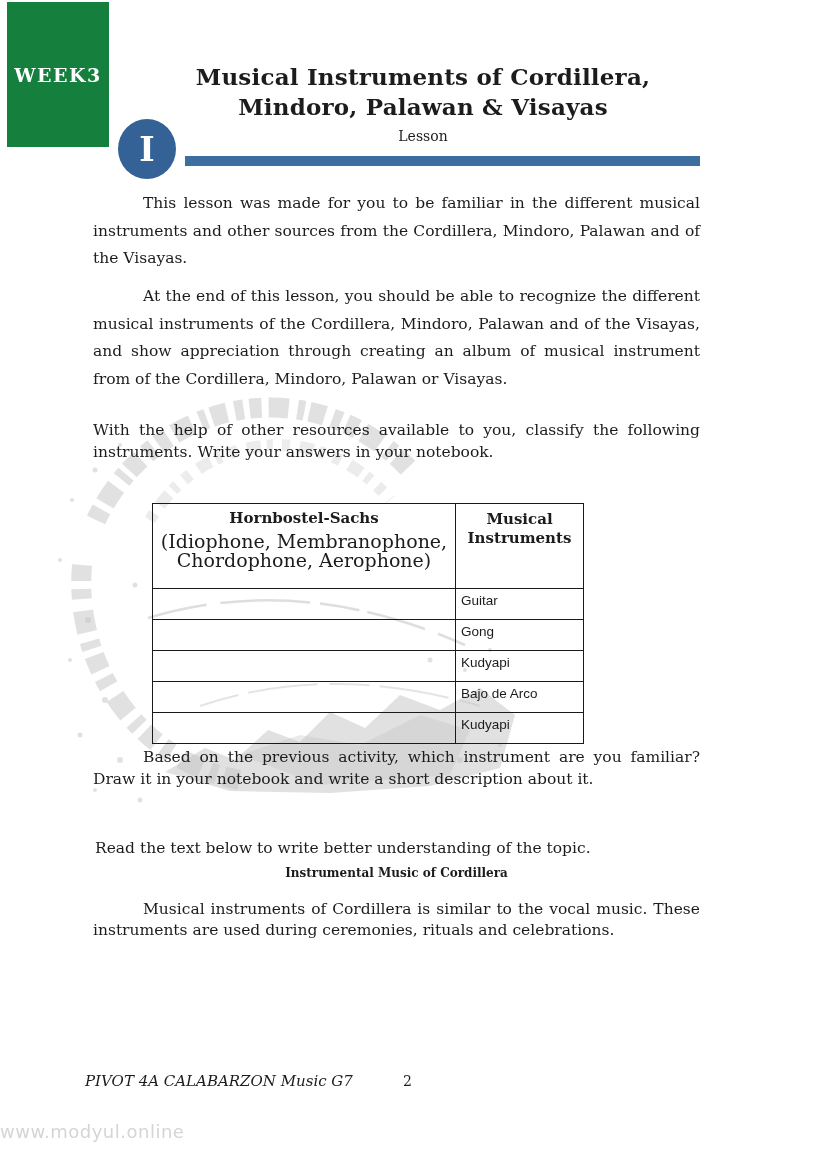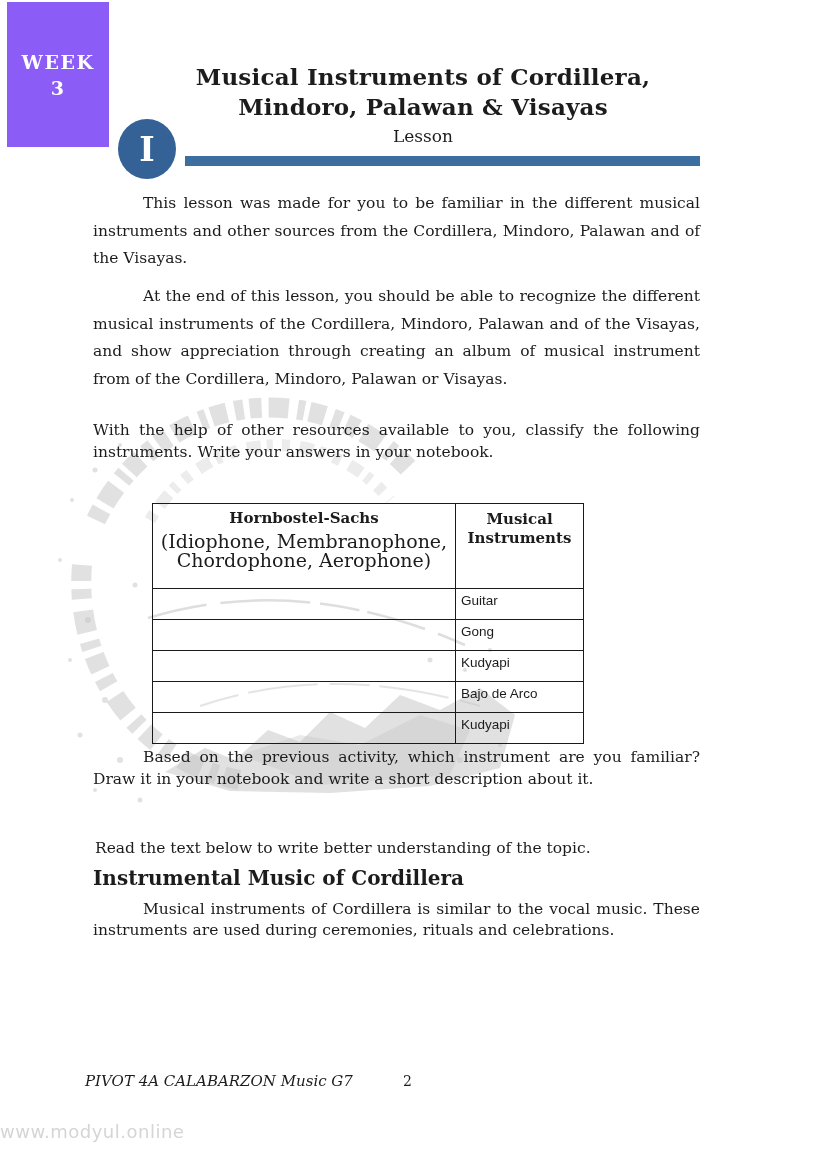--- a/index.html
+++ b/index.html
@@ -1,41 +1,41 @@
 <!DOCTYPE html>
 <html><head>
 <meta charset="utf-8">
 <style>
   html,body{margin:0;padding:0;background:#fff;}
   .page{position:relative;width:826px;height:1169px;background:#ffffff;
         font-family:"DejaVu Serif",serif;color:#1c1c1c;overflow:hidden;}
   .layer{position:absolute;z-index:1;}
   
-  .week-badge{left:7px;top:2px;width:102px;height:145px;background:#8b5cf6;color:#ffffff;
-              display:flex;flex-direction:column;align-items:center;justify-content:center;
+  .week-badge{left:7px;top:2px;width:102px;height:145px;background:#15803d;color:#ffffff;
+              display:flex;flex-direction:row;align-items:center;justify-content:center;
               font-weight:bold;font-size:19px;letter-spacing:1.5px;line-height:26px;}
   
   .lesson-circle{left:118px;top:119px;width:58px;height:60px;border-radius:50%;
                  background:#356296;color:#fff;font-weight:bold;font-size:33px;
                  display:flex;align-items:center;justify-content:center;}
   
   .title-block{left:145px;top:62px;width:556px;text-align:center;}
   .title-line{font-size:23px;font-weight:bold;line-height:30px;letter-spacing:0.2px;}
-  .subtitle{font-size:17px;line-height:26px;margin-top:1px;}
+  .subtitle{font-size:14px;line-height:26px;margin-top:1px;}
   .rule{left:185px;top:156px;width:515px;height:10px;background:#3C6FA0;}
   
   .para{left:93px;width:607px;font-size:15.5px;text-align:justify;}
   .indent{text-indent:50px;}
   .p-intro{top:190px;line-height:27.5px;}
   .p-objective{top:283px;line-height:27.5px;}
   .p-activity{top:420px;line-height:21.5px;}
   .p-followup{top:747px;line-height:21.5px;}
   .p-read{top:838px;left:95px;width:605px;text-align:left;line-height:21px;}
-  .section-heading{top:866px;left:93px;width:607px;text-align:left;
-                   font-weight:bold;font-size:20px;}
+  .section-heading{top:866px;left:93px;width:607px;text-align:center;
+                   font-weight:bold;font-size:12px;}
   .p-section{top:899px;line-height:20.5px;}
   
   .tbl-wrap{left:152px;top:503px;}
   table.cls{border-collapse:collapse;table-layout:fixed;width:431px;background:transparent;}
   table.cls td{border:1.6px solid #1a1a1a;vertical-align:top;background:transparent;}
   .col1{width:303px;}
   .col2{width:128px;}
   .hdr-cell{height:78px;text-align:center;padding-top:5px;}
   .hdr-title{font-weight:bold;font-size:15px;line-height:19px;}
   .hdr-sub{font-size:19px;line-height:19px;margin-top:4px;}

